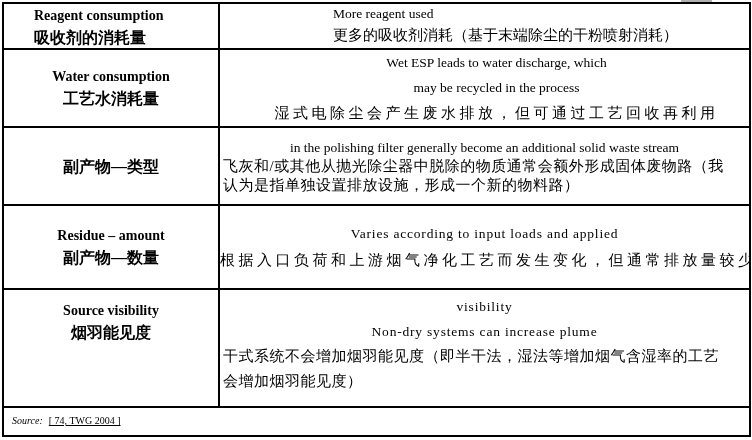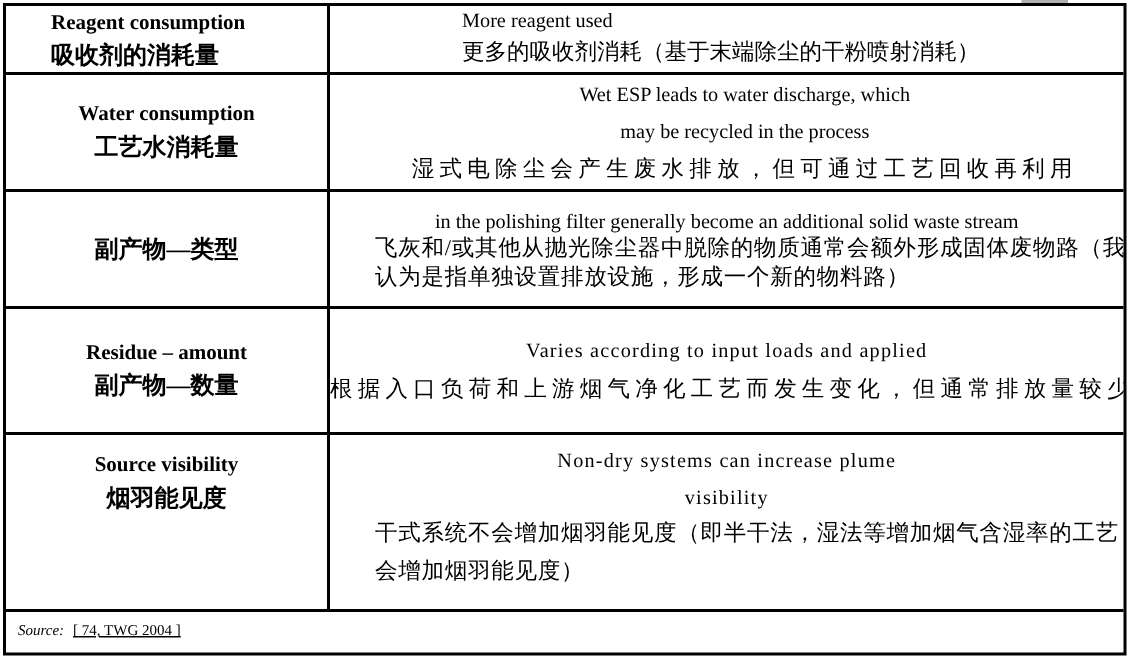--- a/index.html
+++ b/index.html
@@ -10,38 +10,38 @@
   }
   .edge-artifact {
     position:absolute; left:681px; top:0; width:31px; height:3px;
     background:#b0b0b0;
   }
   .tbl {
     position:absolute; left:2px; top:2px; width:745px;
     border:2px solid #000; background:#fff;
   }
   .row { display:flex; border-top:2px solid #000; }
-  .row:first-child { border-top:none; }
+  .row:first-child { border-top:none;gap:25px; }
   .cell-l {
     width:216px; box-sizing:border-box; border-right:2px solid #000;
     display:flex; flex-direction:column; align-items:center; justify-content:center;
     flex:none;
   }
   .cell-r {
     flex:1; min-width:0; box-sizing:border-box;
     display:flex; flex-direction:column; justify-content:center;
   }
   .lbl-en { font-weight:bold; font-size:14px; line-height:21px; white-space:nowrap; }
   .lbl-zh { font-weight:bold; font-size:16px; line-height:23px; white-space:nowrap; }
   .ln { font-size:13.5px; line-height:25.5px; text-align:center;
         white-space:nowrap; overflow:hidden; }
   .zh { font-size:15px; }
   .ll { text-align:left; padding-left:3px; }
   .sp  { letter-spacing:3.5px; }
-  .sp1 { letter-spacing:0.5px;margin-left:27px; }
+  .sp1 { letter-spacing:0.5px; }
   .spE { letter-spacing:0.8px; }
 
   .r1 { height:44px; }
   .r1 .cell-l { align-items:flex-start; justify-content:flex-start; padding:1px 0 0 30px; }
   .r1 .cell-r { justify-content:flex-start; padding-left:88px; }
   .r1 .ln { text-align:left; line-height:20px; }
   .r1 .zh { line-height:23px; }
 
   .r2 { height:76px; }
   .r2 .ln { line-height:25.5px;padding-left:24px; }
@@ -114,22 +114,22 @@
         <div class="ln zh sp">根据入口负荷和上游烟气净化工艺而发生变化，但通常排放量较少</div>
       </div>
     </div>
 
     <div class="row r5">
       <div class="cell-l">
         <div class="lbl-en">Source visibility</div>
         <div class="lbl-zh">烟羽能见度</div>
       </div>
       <div class="cell-r">
+        <div class="ln spE">visibility</div>
         <div class="ln spE">Non-dry systems can increase plume</div>
-        <div class="ln spE">visibility</div>
         <div class="ln zh ll sp1">干式系统不会增加烟羽能见度（即半干法，湿法等增加烟气含湿率的工艺</div>
         <div class="ln zh ll sp1">会增加烟羽能见度）</div>
       </div>
     </div>
 
     <div class="row rsrc">
       <span class="src-label">Source:</span><span class="src-ref">[ 74, TWG 2004 ]</span>
     </div>
 
   </div>

